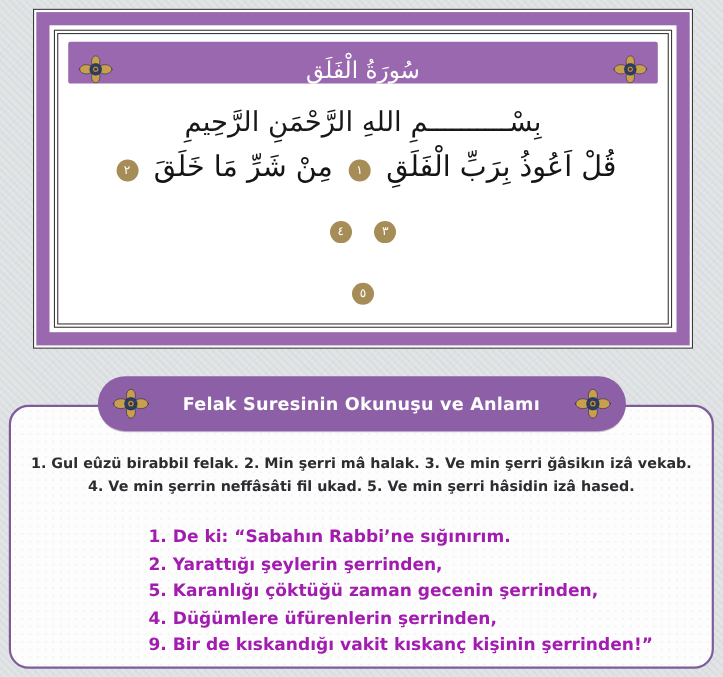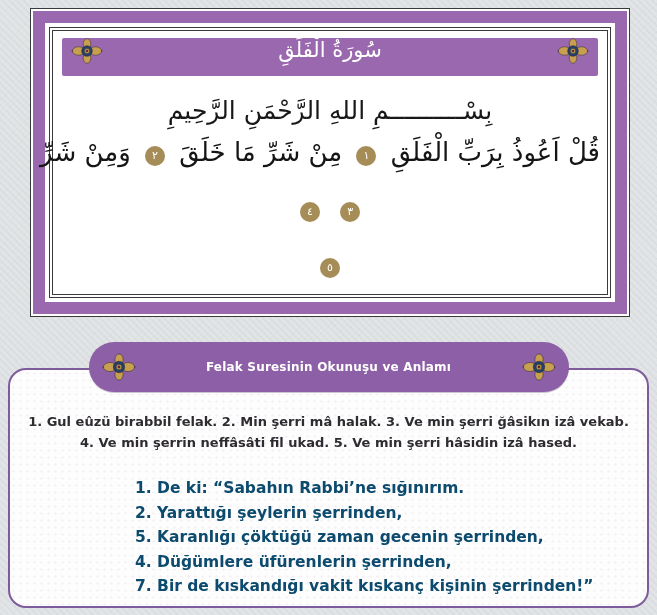--- a/index.html
+++ b/index.html
@@ -27,21 +27,21 @@
   }
   .frame-content{
     width:100%;height:100%;box-sizing:border-box;
     border:1px solid #3a3a3a;outline:1px solid #3a3a3a;outline-offset:-4px;
     background:#fff;text-align:center;position:relative;
   }
 
   .sura-header{
     position:absolute;left:12px;right:12px;top:10px;height:38px;
     background:#9a68ae;border-radius:2px;
-    display:flex;align-items:flex-start;justify-content:space-between;
+    display:flex;align-items:flex-end;justify-content:space-between;
     padding:0 8px;box-sizing:border-box;
   }
   .sura-title{
     position:absolute;left:0;right:0;text-align:center;
     color:#ffffff;font-size:21px;direction:rtl;
   }
   .ornament{flex:0 0 auto;display:block;}
 
   .bismillah{
     position:absolute;left:0;right:0;top:56px;
@@ -72,31 +72,31 @@
   .section-pill{
     position:absolute;left:50%;transform:translateX(-50%);
     top:342px;width:480px;height:50px;z-index:2;
     background:#8d5fa6;border-radius:26px;
     display:flex;align-items:center;justify-content:space-between;
     padding:0 12px;box-sizing:border-box;
     box-shadow:0 1px 0 rgba(60,30,80,.25);
   }
   .section-title{
     position:absolute;left:0;right:0;text-align:center;
-    color:#ffffff;font-size:12px;font-weight:bold;letter-spacing:.2px;
+    color:#ffffff;font-size:16px;font-weight:bold;letter-spacing:.2px;
   }
 
   .okunus{
     position:absolute;left:24px;right:24px;top:412px;z-index:3;
     text-align:center;font-weight:bold;font-size:13px;line-height:1.6;
     color:#2e2b31;
   }
   .anlam{
     position:absolute;left:135px;right:20px;top:476px;z-index:3;
-    font-weight:bold;font-size:15.5px;color:#0c4a6e;
+    font-weight:bold;font-size:15.5px;color:#a21caf;
   }
   .anlam-line{line-height:24.6px;}
 </style>
 </head>
 <body>
 
 <svg width="0" height="0" style="position:absolute">
   <defs>
     <g id="rosette" stroke="#20202a" stroke-width="0.6">
       <path d="M2 17 L11 12.5 v9 z" fill="#1d5f63"></path>
@@ -132,21 +132,20 @@
         <div class="verses">
           <div class="verse-line">
             <span>قُلْ اَعُوذُ بِرَبِّ الْفَلَقِ</span>
             <span class="vnum">
                 <span>١</span>
               </span>
             <span>مِنْ شَرِّ مَا خَلَقَ</span>
             <span class="vnum">
                 <span>٢</span>
               </span>
-            <span>وَمِنْ شَرِّ</span>
           </div>
           <div class="verse-line">
             <span class="vnum">
                 <span>٣</span>
               </span>
             <span class="vnum">
                 <span>٤</span>
               </span>
           </div>
           <div class="verse-line">
@@ -173,14 +172,14 @@
     </svg>
 </div>
 
 <div class="okunus">1. Gul eûzü birabbil felak. 2. Min şerri mâ halak. 3. Ve min şerri ğâsikın izâ vekab. 4. Ve min şerrin neffâsâti fil ukad. 5. Ve min şerri hâsidin izâ hased.</div>
 
 <div class="anlam">
   <div class="anlam-line">1. De ki: “Sabahın Rabbi’ne sığınırım.</div>
   <div class="anlam-line">2. Yarattığı şeylerin şerrinden,</div>
   <div class="anlam-line">5. Karanlığı çöktüğü zaman gecenin şerrinden,</div>
   <div class="anlam-line">4. Düğümlere üfürenlerin şerrinden,</div>
-  <div class="anlam-line">7. Bir de kıskandığı vakit kıskanç kişinin şerrinden!”</div>
+  <div class="anlam-line">9. Bir de kıskandığı vakit kıskanç kişinin şerrinden!”</div>
 </div>
 
 </body></html>

